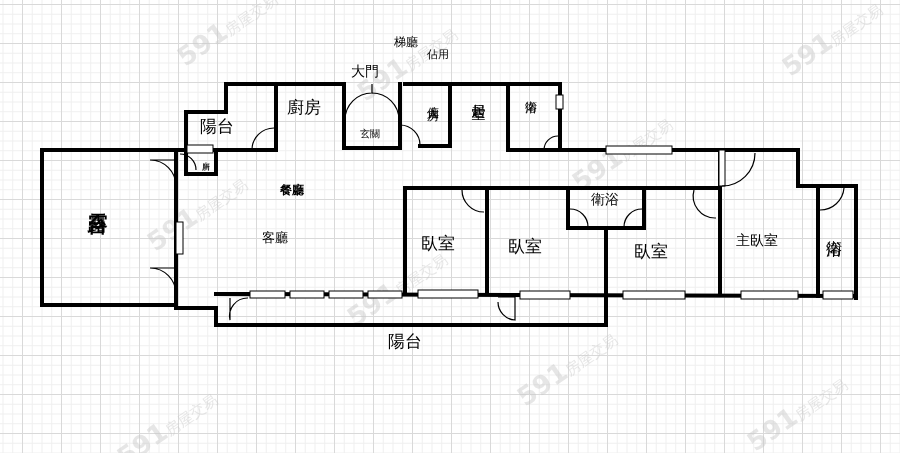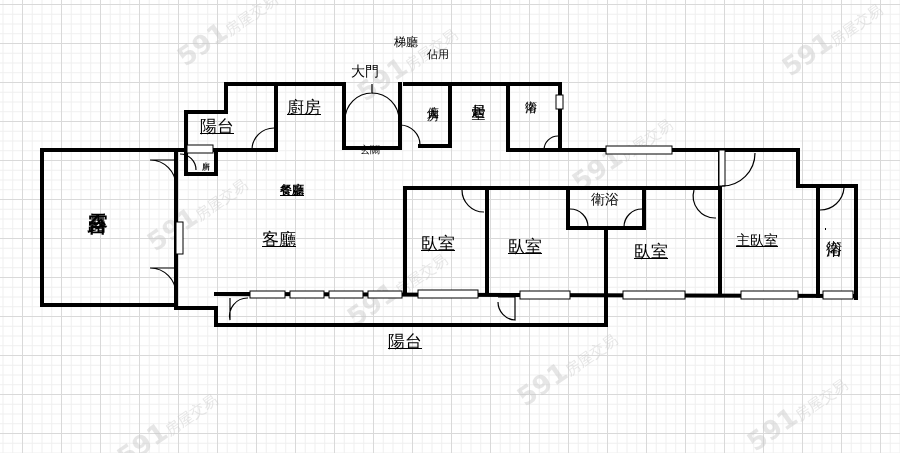--- a/index.html
+++ b/index.html
@@ -14,21 +14,21 @@
     background-size: 39px 39px, 39px 39px, 9.75px 9.75px, 9.75px 9.75px;
     background-position: 22px 4px, 22px 4px, 22px 4px, 22px 4px;
     font-family: "DejaVu Sans", sans-serif;
   }
   #plan { position: absolute; left: 0; top: 0; }
   .wall { stroke: #000; stroke-width: 4; fill: none; stroke-linecap: square; }
   .win { fill: #fff; stroke: #000; stroke-width: 1; }
   .swing { fill: none; stroke: #000; stroke-width: 1.2; }
   .label { position: absolute; color: #000; white-space: nowrap; line-height: 1; text-align: center; }
   .l-lg { font-size: 18px; }
-  .l-md { font-size: 15px; text-decoration: underline; }
+  .l-md { font-size: 15px; }
   .l-sm { font-size: 10px; }
   .l-xs { font-size: 8px; }
   .vert { writing-mode: vertical-rl; text-orientation: upright; letter-spacing: 1px; }
   .bold { font-weight: bold; }
   .wm {
     position: absolute; color: rgba(200,200,200,0.45); font-size: 26px; font-weight: bold;
     transform: rotate(-35deg); transform-origin: left center; white-space: nowrap; pointer-events: none;
   }
   .wm small { font-size: 15px; font-weight: normal; }
 </style>
@@ -144,22 +144,22 @@
     <path class="swing" d="M230,298 L230,320 A18,18 0 0 1 248,298"></path>
     <path class="swing" d="M498,297 L515,297 L515,320 A18,18 0 0 1 498,302"></path>
   </g>
 </svg>
 
 <div class="label l-lg bold vert" style="left:88px;top:197px;font-size:20px;">露台</div>
 <div class="label l-md" style="left:200px;top:118px;font-size:17px;">陽台</div>
 <div class="label l-md" style="left:287px;top:99px;font-size:17px;">廚房</div>
 <div class="label l-xs vert" style="left:201px;top:155px;">廁所</div>
 <div class="label l-md bold" style="left:280px;top:184px;font-size:12px;">餐廳</div>
-<div class="label l-md" style="left:262px;top:231px;font-size:17px;">客廳</div>
-<div class="label l-sm" style="left:360px;top:129px;margin-top:16px;">玄關</div>
+<div class="label l-md" style="left:262px;top:231px;font-size:13px;">客廳</div>
+<div class="label l-sm" style="left:360px;top:129px;">玄關</div>
 <div class="label l-sm vert" style="left:427px;top:97px;font-size:12px;">傭人房</div>
 <div class="label l-sm vert" style="left:472px;top:93px;font-size:14px;">起居室</div>
 <div class="label l-sm vert" style="left:525px;top:91px;font-size:12px;">衛浴</div>
 <div class="label l-md" style="left:421px;top:235px;font-size:17px;">臥室</div>
 <div class="label l-md" style="left:508px;top:238px;font-size:17px;">臥室</div>
 <div class="label l-sm" style="left:591px;top:192px;font-size:14px;">衛浴</div>
 <div class="label l-md" style="left:634px;top:243px;font-size:17px;">臥室</div>
 <div class="label l-md" style="left:736px;top:233px;font-size:14px;">主臥室</div>
 <div class="label l-md vert" style="left:826px;top:228px;font-size:16px;">衛浴</div>
 <div class="label l-md" style="left:388px;top:333px;font-size:17px;">陽台</div>

